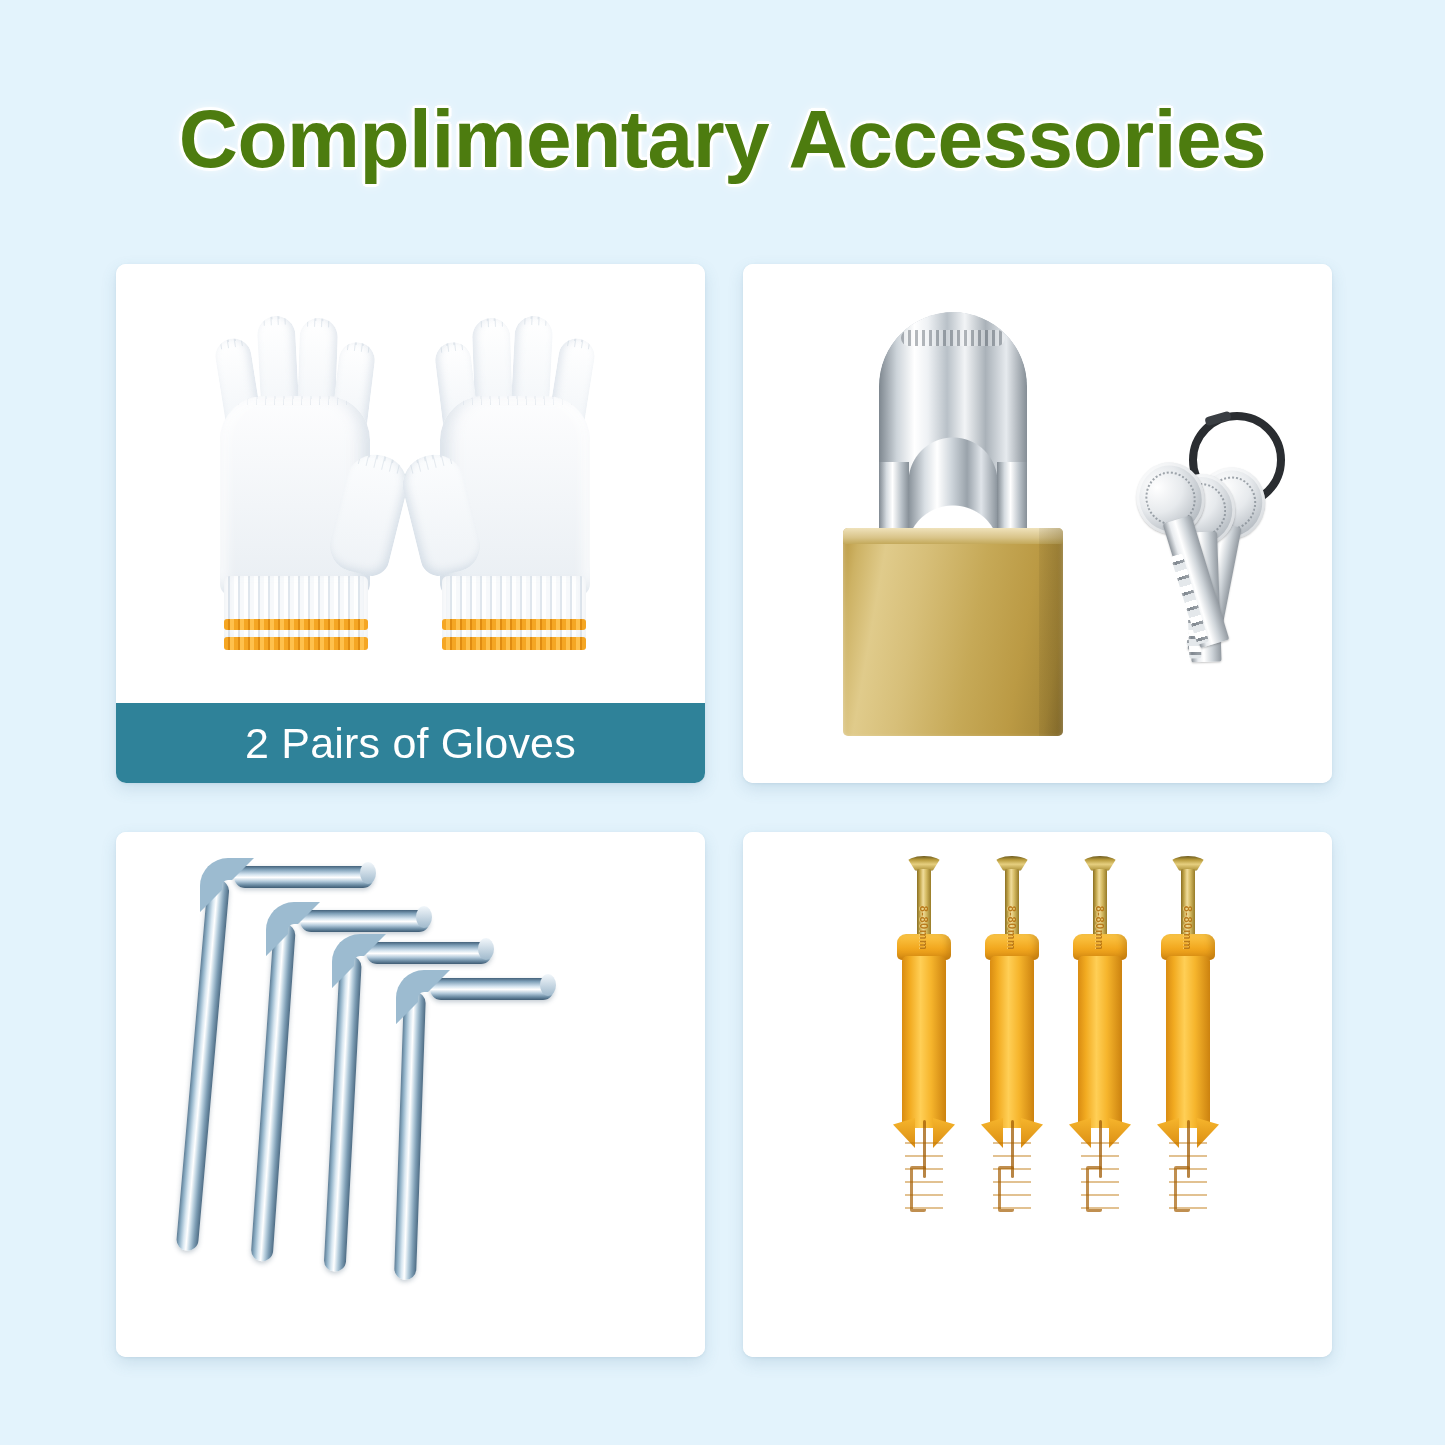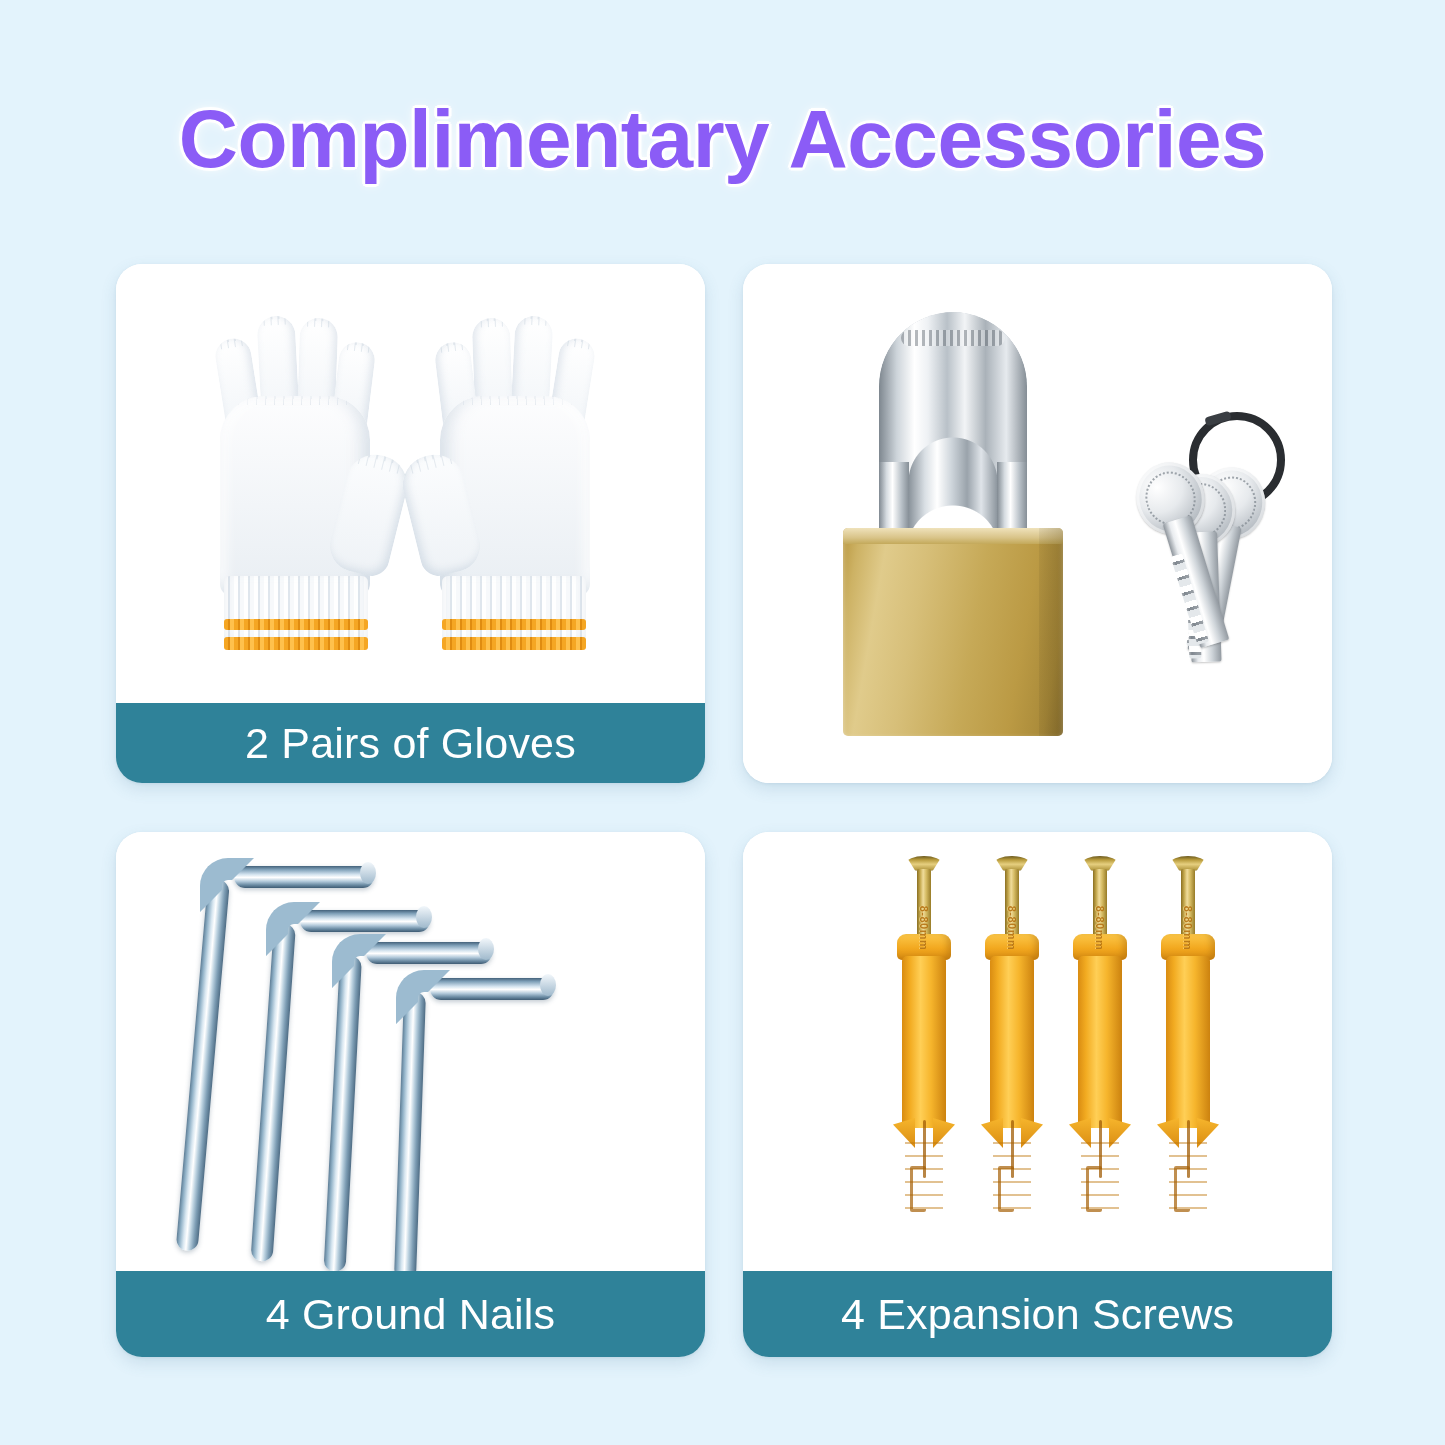--- a/index.html
+++ b/index.html
@@ -25,21 +25,21 @@
     width: 1445px;
     height: 110px;
     display: flex;
     align-items: center;
     justify-content: center;
   }
 
   .page-title {
     font-size: 82px;
     font-weight: bold;
-    color: #8b5cf6;
+    color: #4d7c0f;
     letter-spacing: -0.5px;
     white-space: nowrap;
     text-shadow:
        0 0  6px #ffffff,
        2px 2px 0 #ffffff,
       -2px 2px 0 #ffffff,
        2px -2px 0 #ffffff,
       -2px -2px 0 #ffffff,
        3px 0 0 #ffffff,
       -3px 0 0 #ffffff,
@@ -58,21 +58,21 @@
     display: grid;
     grid-template-columns: 589px 589px;
     grid-template-rows: 519px 525px;
     column-gap: 38px;
     row-gap: 49px;
   }
 
   .card {
     position: relative;
     background: #ffffff;
-    border-radius: 26px;
+    border-radius: 10px;
     box-shadow: 0 6px 16px rgba(70,120,150,0.16), 0 1px 3px rgba(70,120,150,0.10);
     overflow: hidden;
     display: flex;
     flex-direction: column;
   }
 
   .card-media {
     flex: 1 1 auto;
     position: relative;
     background: #ffffff;
@@ -565,21 +565,20 @@
 
         <div class="nail" style="left:288px; top:146px;">
           <div class="head" style="left:26px; top:0; width:124px;"></div>
           <div class="shaft" style="left:0px; top:14px; height:288px; transform:rotate(2deg); transform-origin: top center;"></div>
           <div class="elbow" style="left:-8px; top:-8px;"></div>
           <div class="tipcap" style="left:136px; top:-4px; width:16px; height:22px;"></div>
         </div>
 
       </div>
     </div>
-    <div class="card-label">4 Ground Nails</div>
   </div>
 
   <div class="card">
     <div class="card-media">
       <div class="screws-stage">
 
         <div class="screw" style="left:152px;">
           <div class="scr-head"></div>
             <div class="scr-shank"></div>
             <div class="scr-collar"></div>
@@ -626,16 +625,15 @@
           <div class="scr-text">8-80mm</div>
           <div class="scr-wings"></div>
             <div class="scr-anchor"></div>
             <div class="scr-ribs"></div>
           <div class="scr-slot"></div>
             <div class="scr-zig"></div>
         </div>
 
       </div>
     </div>
-    <div class="card-label">4 Expansion Screws</div>
   </div>
 
 </div>
 
 </body></html>

